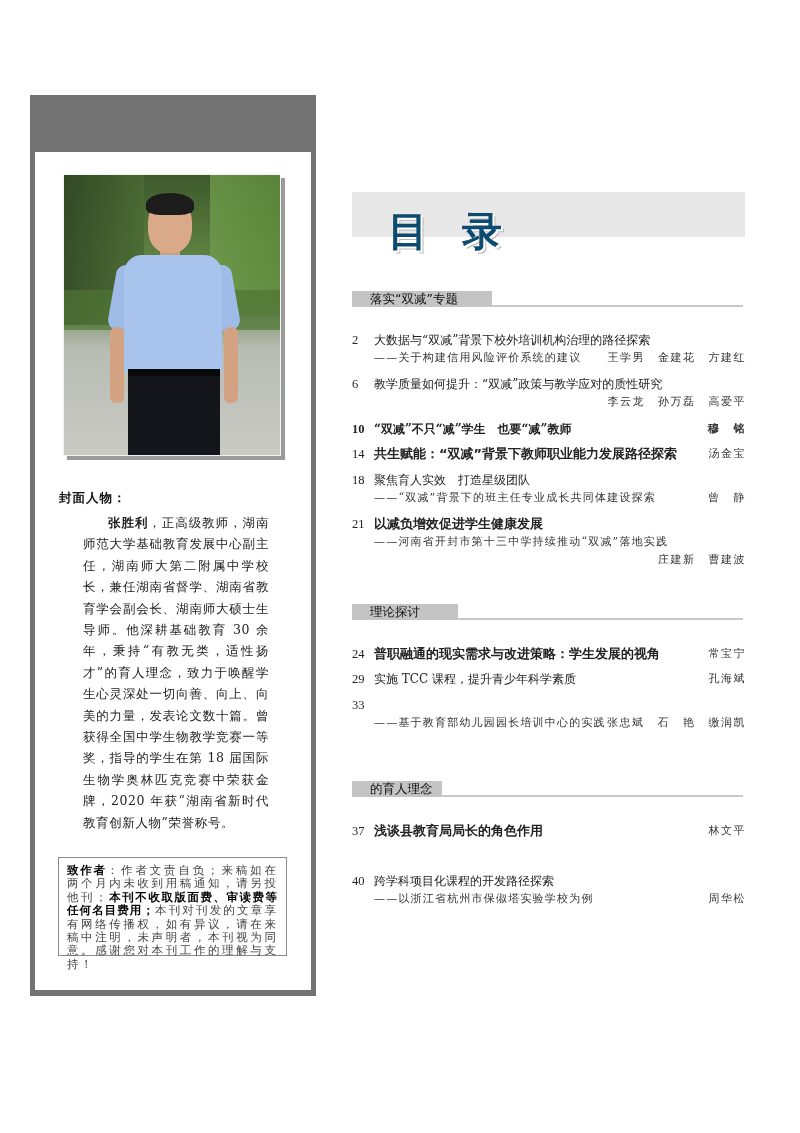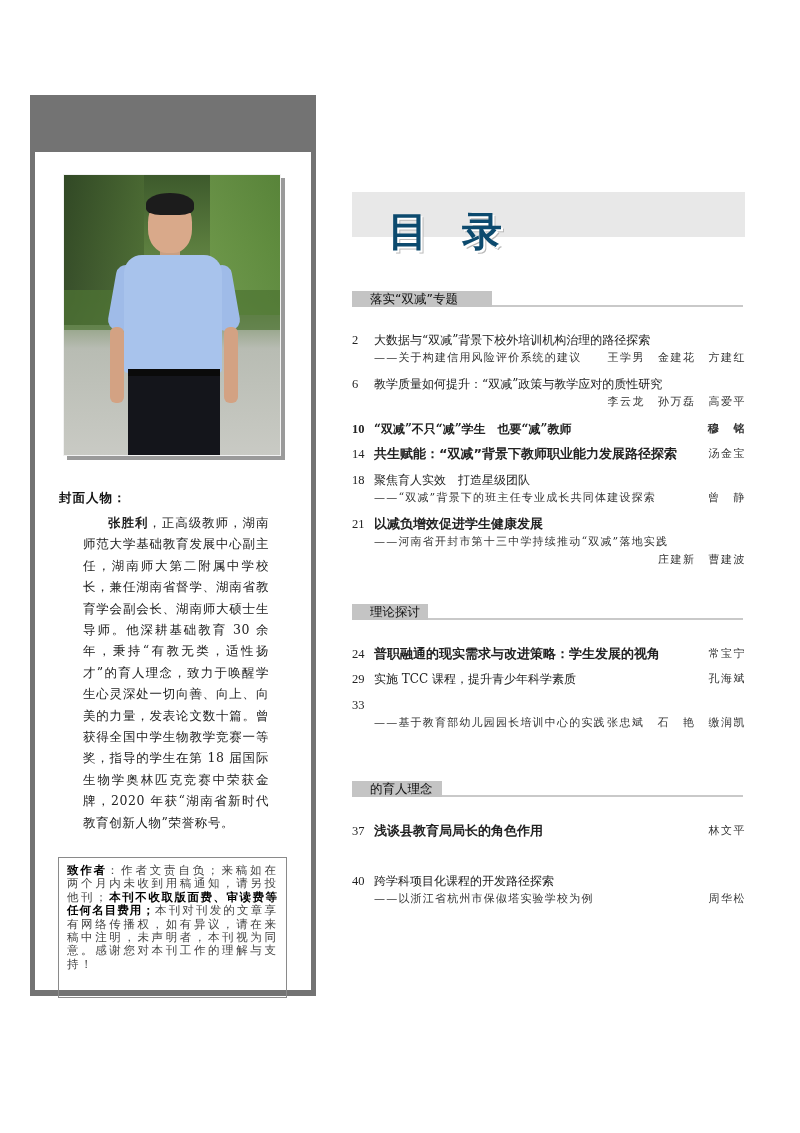--- a/index.html
+++ b/index.html
@@ -24,21 +24,21 @@
   .photo .arm-r { position:absolute; left:148px; top:90px; width:24px; height:66px; background:#9fbbe8; border-radius:10px; transform: rotate(-10deg); }
   .photo .fore-l { position:absolute; left:46px; top:152px; width:14px; height:76px; background:#d3a283; border-radius:6px; }
   .photo .fore-r { position:absolute; left:160px; top:152px; width:14px; height:76px; background:#d3a283; border-radius:6px; }
   .photo .pants { position:absolute; left:64px; top:196px; width:92px; height:90px; background:#14151b; }
   .photo .belt { position:absolute; left:64px; top:194px; width:92px; height:7px; background:#0a0a0a; }
 
   .cover-label { position: absolute; left: 24px; top: 338px; font-family: "DejaVu Sans", sans-serif; font-weight: bold; font-size: 12.5px; color: #111; letter-spacing: 1px; }
   .bio { position: absolute; left: 48px; top: 360px; width: 186px; font-size: 12.5px; line-height: 21.4px; color: #222; text-align: justify; text-indent: 2em; letter-spacing: 0.6px; }
   .bio .bio-name { font-family: "DejaVu Sans", sans-serif; font-weight: bold; }
 
-  .notice-box { position: absolute; left: 23px; top: 705px; width: 229px; height: 141px; border: 1px solid #8a8a8a; padding: 6px 8px; font-size: 11.5px; line-height: 13.4px; color: #444; text-align: justify; letter-spacing: 2.1px; }
+  .notice-box { position: absolute; left: 23px; top: 705px; width: 229px; height: 99px; border: 1px solid #8a8a8a; padding: 6px 8px; font-size: 11.5px; line-height: 13.4px; color: #444; text-align: justify; letter-spacing: 2.1px; }
   .notice-box b { font-family: "DejaVu Sans", sans-serif; font-weight: bold; color: #000; letter-spacing: 1px; }
 
   
   .title-band { position: absolute; left: 352px; top: 192px; width: 393px; height: 45px; background: #e8e8e8; }
   .title-text { position: absolute; left: 388px; top: 176px; font-family: "DejaVu Sans", sans-serif; font-weight: bold; font-size: 40px; color: #0c4a6e; letter-spacing: 34px;
                 text-shadow: 2px 2px 0 #ffffff, 3px 3px 0 #b8b8b8; margin-top: 28px; }
 
   
   .section-header { position: absolute; left: 352px; width: 391px; height: 16px; border-bottom: 2px solid #c9c9c9; }
   .section-tab { position: absolute; left: 0; top: 0; height: 16px; background: #c4c4c4; font-family: "DejaVu Sans", sans-serif; font-size: 12.5px; line-height: 16px; color: #111; padding-left: 18px; }
@@ -141,21 +141,21 @@
     </div>
   <div class="toc-line">
       <span class="toc-sub">——河南省开封市第十三中学持续推动“双减”落地实践</span>
     </div>
   <div class="toc-line">
       <span class="toc-authors">庄建新 曹建波</span>
     </div>
 </div>
 
 <div class="section-header" style="top:604px;">
-  <div class="section-tab" style="width:76px;">理论探讨</div>
+  <div class="section-tab" style="width:106px;">理论探讨</div>
 </div>
 
 <div class="toc-item" style="top:645px;">
   <div class="toc-line">
       <span class="toc-page">24</span>
       <span class="toc-title bold">普职融通的现实需求与改进策略：学生发展的视角</span>
       <span class="toc-authors">常宝宁</span>
     </div>
 </div>
 

